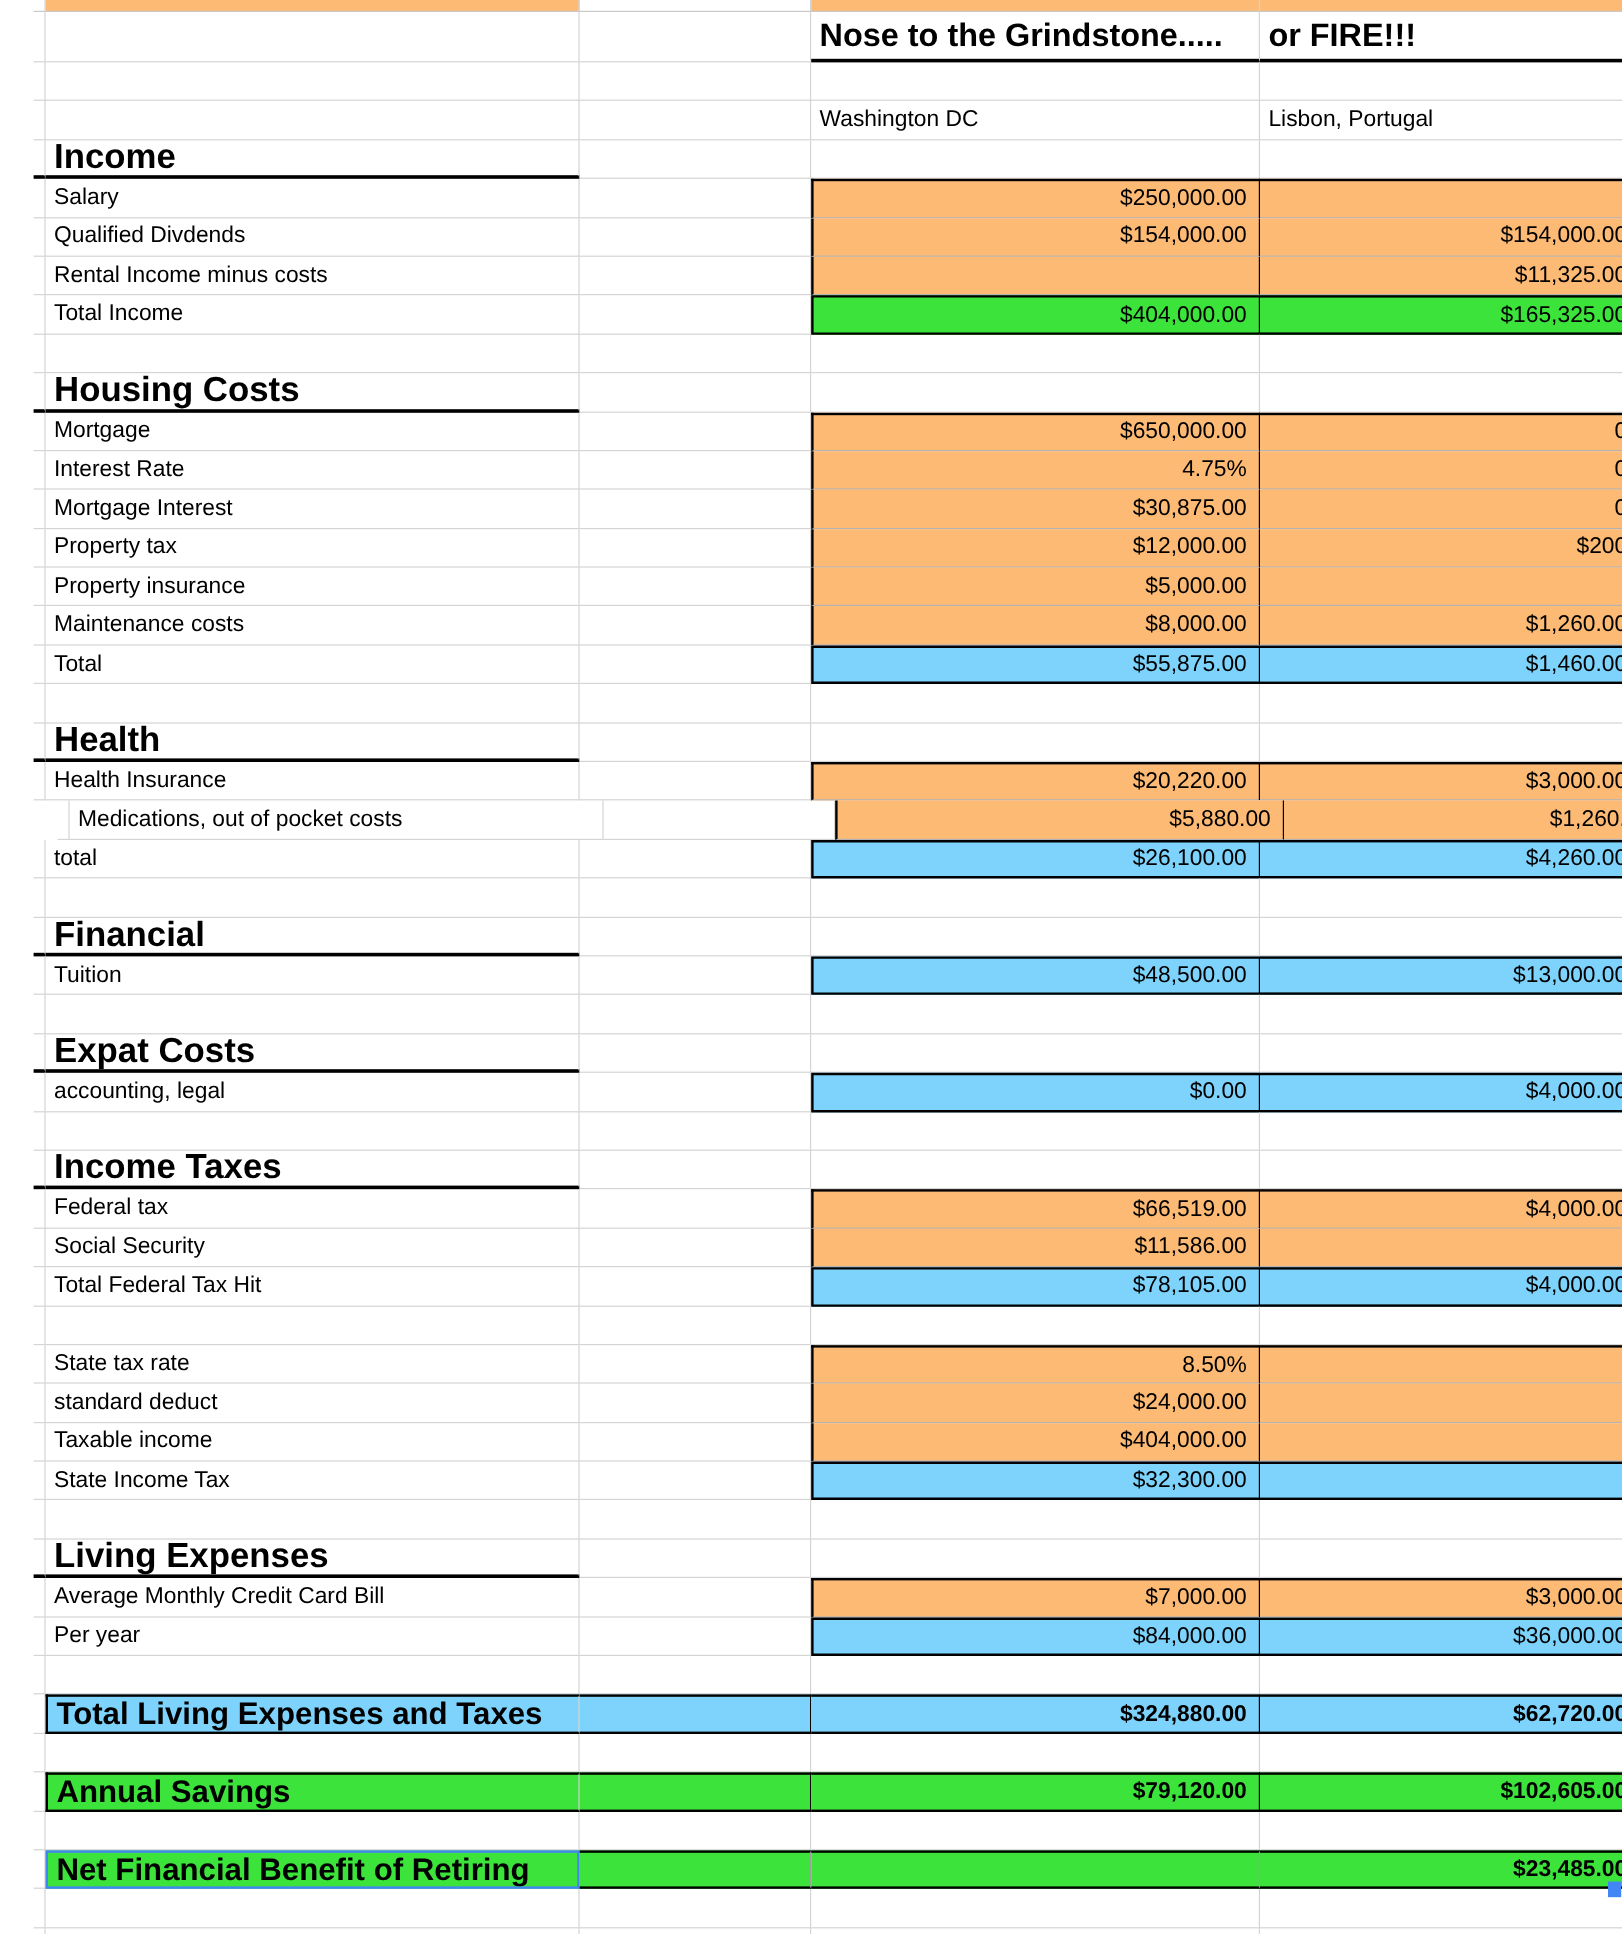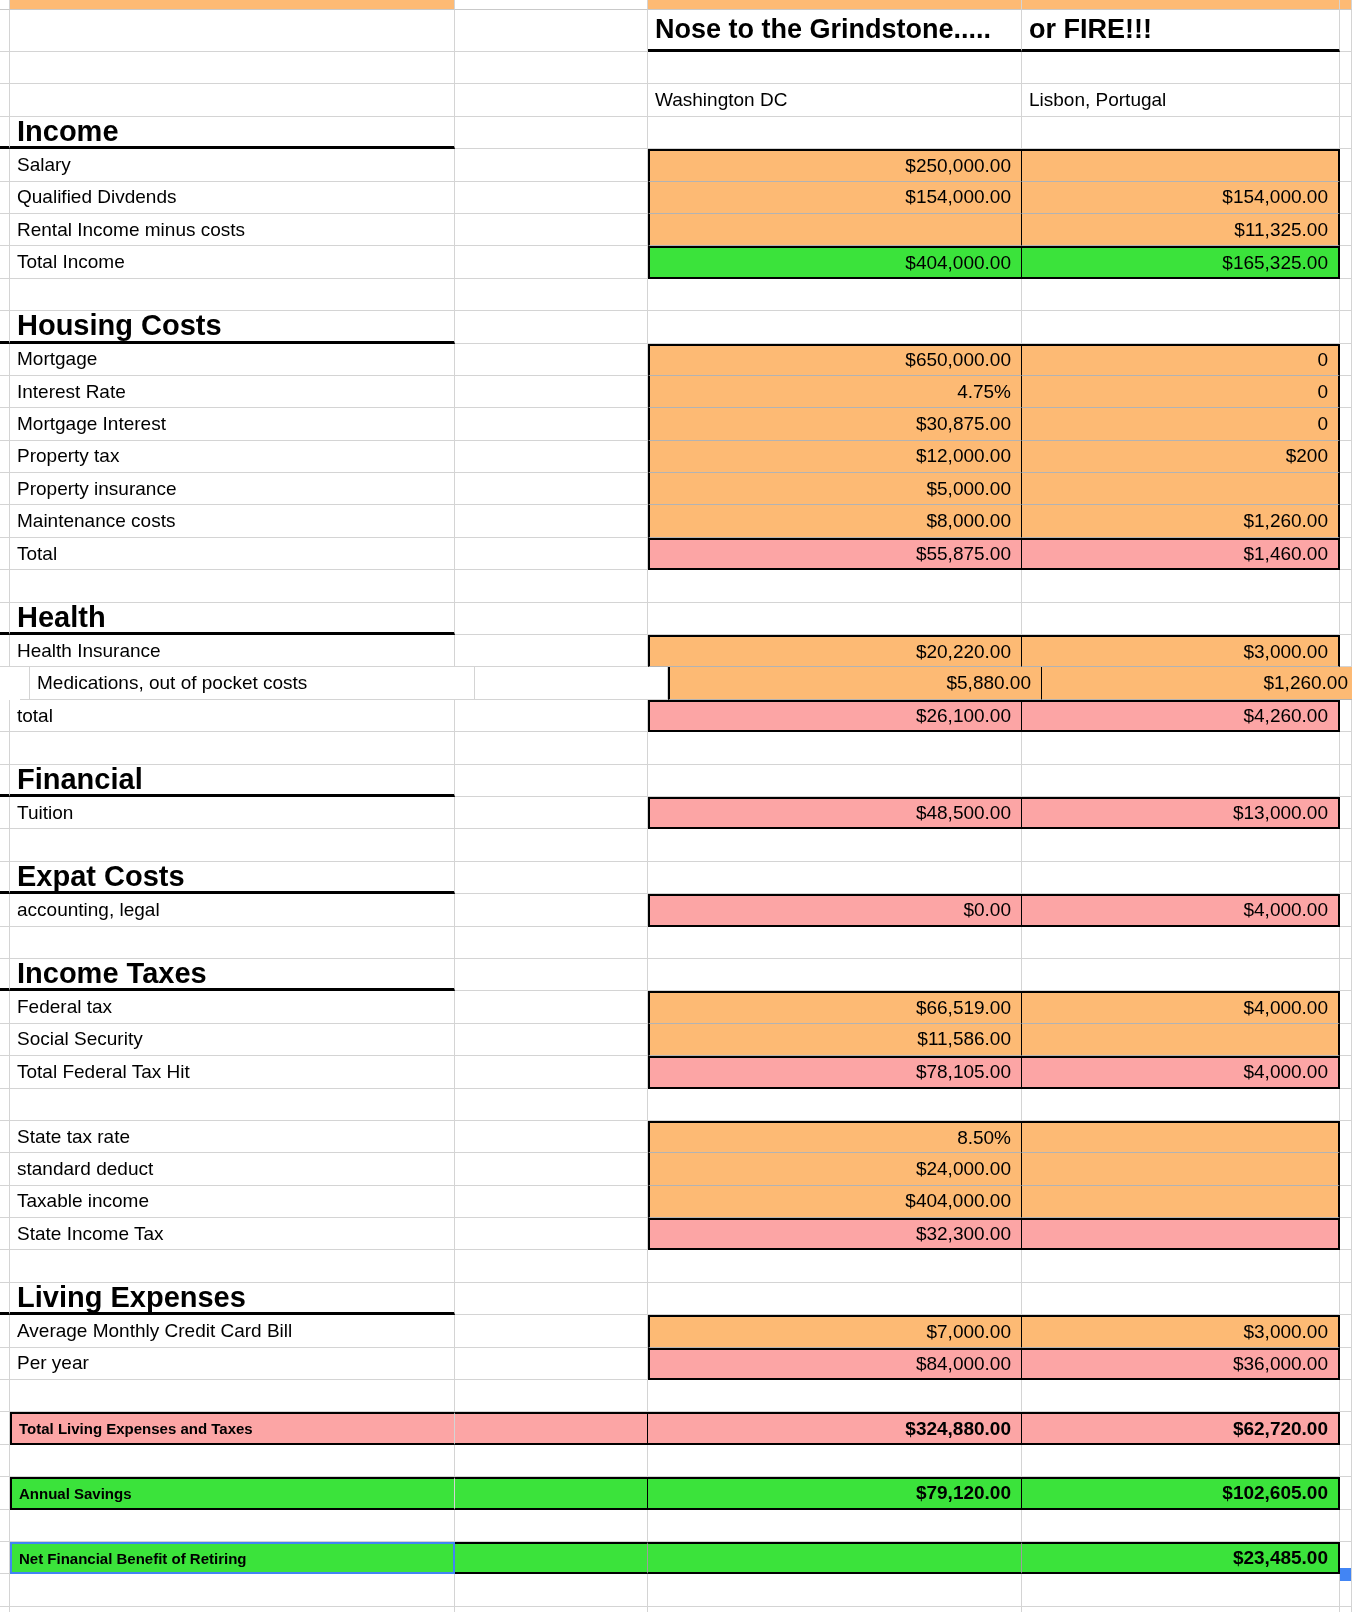--- a/index.html
+++ b/index.html
@@ -1,39 +1,39 @@
 <!DOCTYPE html>
 <html><head>
 <meta charset="utf-8">
 <style>
   html,body{margin:0;padding:0;background:#fff;}
   #stage{position:relative;width:1352px;height:1612px;background:#ffffff;overflow:hidden;
          font-family:"Liberation Sans","DejaVu Sans",sans-serif;display:flex;flex-direction:column;}
-  .row{display:grid;grid-template-columns:10px 445px 193px 374px 318px 1fr;position:relative;flex:0 0 auto;}
+  .row{display:grid;grid-template-columns:10px 445px 193px 374px 318px 1fr;position:relative;flex:0 0 auto;margin-left:28px;}
   .row.filler{flex:1 1 auto;}
   .cell{box-sizing:border-box;position:relative;display:flex;align-items:center;overflow:hidden;
         white-space:nowrap;border-right:1px solid #d4d4d4;border-bottom:1px solid #d4d4d4;
         font-size:19px;color:#000;}
   .filler .cell{border-bottom:none;}
   .lbl{justify-content:flex-start;padding-left:7px;}
   .val{justify-content:flex-end;padding-right:10px;}
   .fill-gray{background:#fdba74;border-bottom-color:#b3b3b3;}
-  .fill-pink{background:#fca5a5;border-bottom-color:#b3b3b3;}
+  .fill-pink{background:#7dd3fc;border-bottom-color:#b3b3b3;}
   .fill-green{background:#3be33b;border-bottom-color:#b3b3b3;}
   .bt{border-top:2.5px solid #000;}
   .bb{border-bottom:2.5px solid #000;}
   .bl{border-left:2.5px solid #000;}
   .br{border-right:2.5px solid #000;}
   .div-black{border-right:1.5px solid #000;}
   .div-gray{border-right:1px solid #9e9e9e;}
   .section-cell{font-weight:bold;font-size:29px;border-bottom:3px solid #000;}
   .section-underline{border-bottom:3px solid #000;}
   .title-cell{font-weight:bold;font-size:27px;border-bottom:3.5px solid #000;}
   .city-cell{font-size:19px;}
-  .full-lbl{font-weight:bold;font-size:15px;}
+  .full-lbl{font-weight:bold;font-size:26px;}
   .full-val{font-weight:bold;font-size:19px;}
   .selected{border:2.5px solid #4285f4 !important;}
   .fill-handle{position:absolute;width:11px;height:13px;background:#4285f4;right:1px;bottom:-7px;z-index:6;}
   .strip .cell{border-bottom:1px solid #c9c9c9;}
 </style>
 </head>
 <body>
 
 <div id="stage">
     <div class="row strip" style="height: 10px;">

